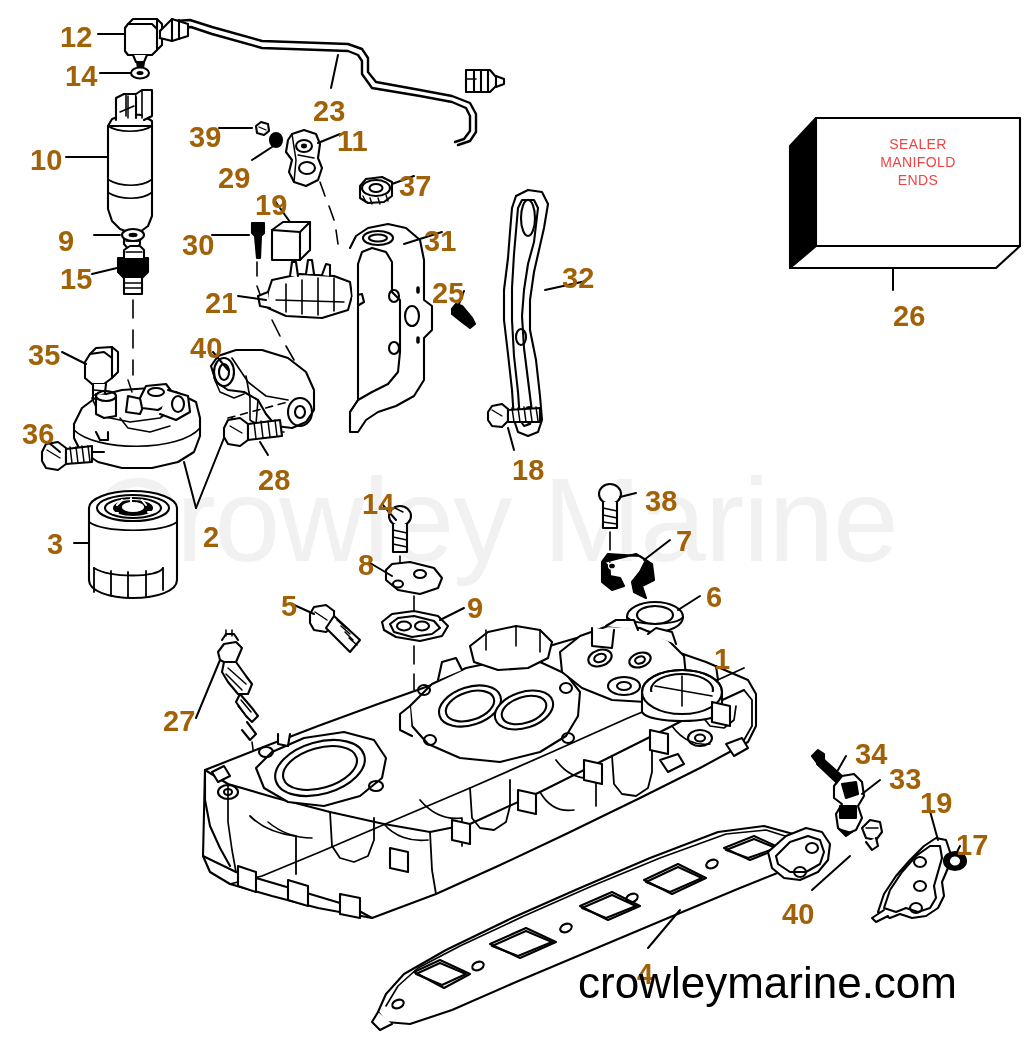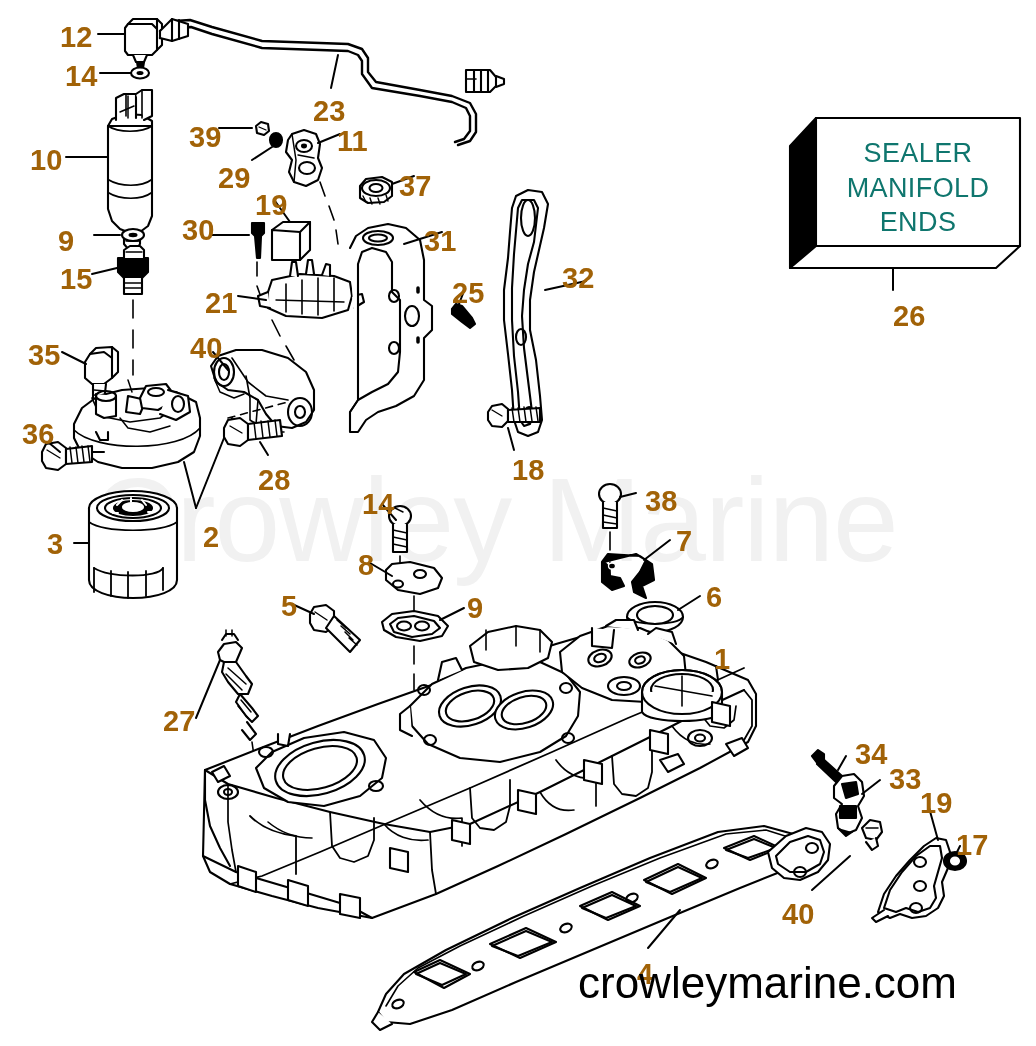--- a/index.html
+++ b/index.html
@@ -26,21 +26,21 @@
   }
   .callout{
     position:absolute;
     font-family:"Liberation Sans","DejaVu Sans",sans-serif;
     font-weight:700;font-size:29px;color:#a16207;
     line-height:1;white-space:nowrap;user-select:none;
   }
   .sealer-text{
     position:absolute;left:838px;top:136px;width:160px;
     text-align:center;font-family:"Liberation Sans","DejaVu Sans",sans-serif;
-    font-size:27px;font-weight:400;color:#0f766e;line-height:1.28;
+    font-size:14px;font-weight:400;color:#ef4444;line-height:1.28;
     letter-spacing:0.4px;
   }
   .sealer-text div{display:block;}
 </style>
 </head>
 <body>
 
 <div id="diagram-root">
 
   <div class="wm-big">Crowley Marine</div>
@@ -580,26 +580,26 @@
       <div class="callout" style="left: 362px; top: 490px;">14</div>
       <div class="callout" style="left: 60px; top: 265px;">15</div>
       <div class="callout" style="left: 58px; top: 227px;">9</div>
       <div class="callout" style="left: 956px; top: 831px;">17</div>
       <div class="callout" style="left: 500px; top: 456px; margin-left: 12px;">18</div>
       <div class="callout" style="left: 920px; top: 789px;">19</div>
       <div class="callout" style="left: 190px; top: 334px;">40</div>
       <div class="callout" style="left: 205px; top: 289px;">21</div>
       <div class="callout" style="left: 255px; top: 191px;">19</div>
       <div class="callout" style="left: 313px; top: 97px;">23</div>
-      <div class="callout" style="left: 452px; top: 279px;">25</div>
+      <div class="callout" style="left: 432px; top: 279px;">25</div>
       <div class="callout" style="left: 893px; top: 302px;">26</div>
       <div class="callout" style="left: 163px; top: 707px;">27</div>
       <div class="callout" style="left: 258px; top: 466px;">28</div>
       <div class="callout" style="left: 218px; top: 164px;">29</div>
-      <div class="callout" style="left: 182px; top: 216px;">30</div>
+      <div class="callout" style="left: 182px; top: 231px;">30</div>
       <div class="callout" style="left: 424px; top: 227px;">31</div>
       <div class="callout" style="left: 562px; top: 264px;">32</div>
       <div class="callout" style="left: 889px; top: 765px;">33</div>
       <div class="callout" style="left: 855px; top: 740px;">34</div>
       <div class="callout" style="left: 28px; top: 341px;">35</div>
       <div class="callout" style="left: 22px; top: 420px;">36</div>
       <div class="callout" style="left: 399px; top: 172px;">37</div>
       <div class="callout" style="left: 645px; top: 487px;">38</div>
       <div class="callout" style="left: 189px; top: 123px;">39</div>
       <div class="callout" style="left: 782px; top: 900px;">40</div>

